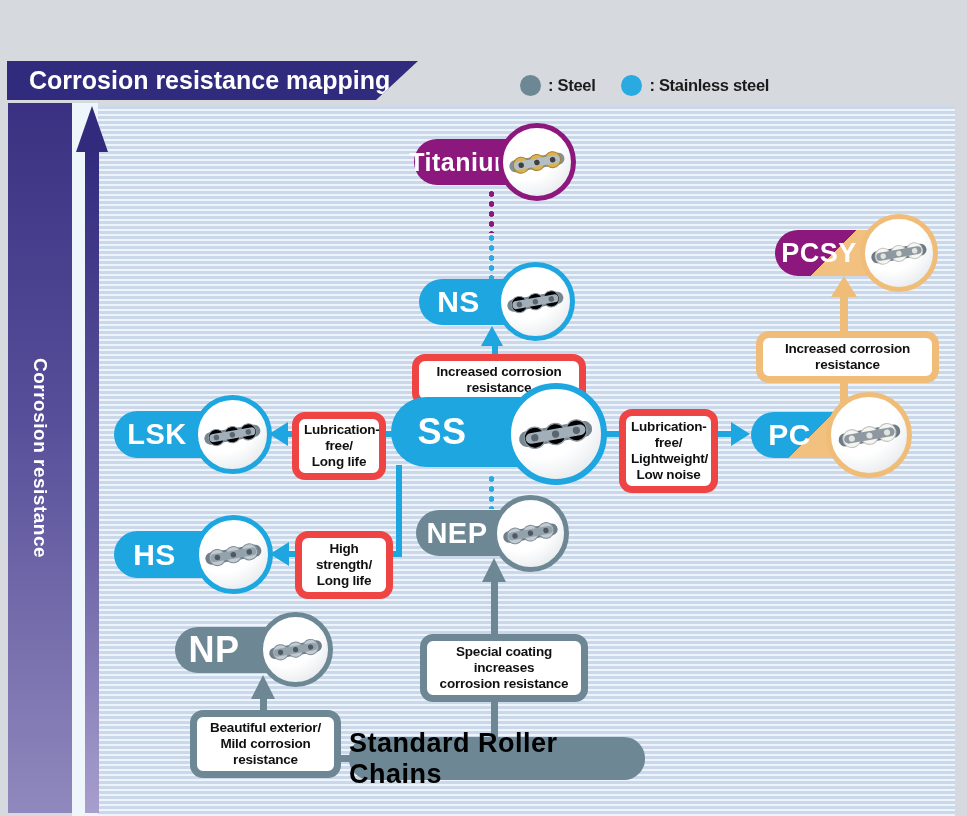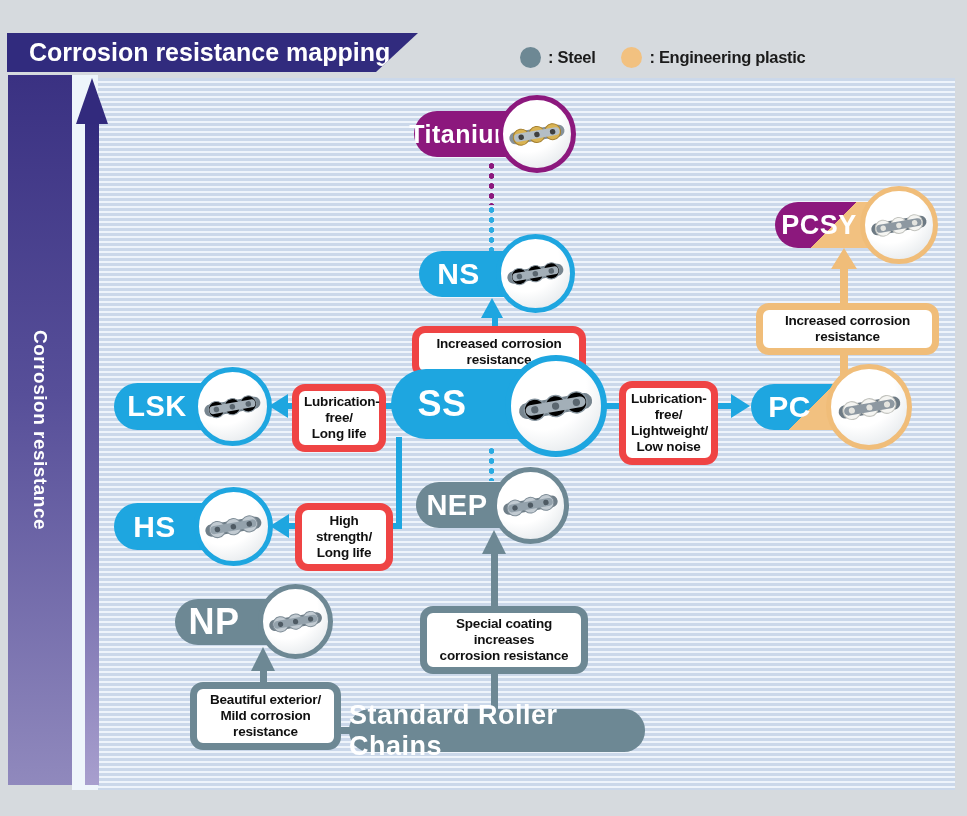--- a/index.html
+++ b/index.html
@@ -1,18 +1,18 @@
 <!DOCTYPE html>
 <html><head>
 <meta charset="utf-8">
 <style>
   html,body{margin:0;padding:0;}
   body{width:967px;height:816px;position:relative;background:#d6dade;
        font-family:"Liberation Sans",sans-serif;overflow:hidden;}
-  .abs{position:absolute;box-sizing:border-box;}
+  .abs{position:absolute;box-sizing:border-box;margin-top:28px;}
 
   
   .titlebar{left:7px;top:33px;width:411px;height:39px;background:#312b7e;
     clip-path:polygon(0 0,100% 0,calc(100% - 42px) 100%,0 100%);
     color:#fff;font-weight:bold;font-size:25px;line-height:39px;padding-left:22px;}
   .legend{left:520px;top:42px;height:26px;display:flex;align-items:flex-end;gap:26px;}
   .legend-item{display:flex;align-items:center;gap:7px;}
   .legend-dot{width:21px;height:21px;border-radius:50%;}
   .legend-label{font-size:16.5px;font-weight:bold;color:#1b1b1b;letter-spacing:-0.3px;}
 
@@ -63,21 +63,21 @@
     background:radial-gradient(circle at 35% 28%,#ffffff 50%,#dde2e6 95%);}
   .circle.cyan{border:5px solid #1ea6e0;}
   .circle.gray{border:5px solid #6d8894;}
   .circle.purple{border:5px solid #8c187d;}
   .circle.orange{border:5px solid #f0bd79;}
   .chain{width:88%;}
   .chain-steel{--roller:#c2cbd2;--redge:#7e8c96;--plate:#94a2ac;--plate2:#6f7e88;--pin:#4e5a63;}
   .chain-stainless{--roller:#d6dcе0;--redge:#8a98a2;--plate:#a3afb8;--plate2:#77858f;--pin:#5a666f;}
   .chain-titanium{--roller:#d9b353;--redge:#a5802f;--plate:#b4bec5;--plate2:#85919a;--pin:#3f3f3f;}
   .chain-plastic{--roller:#f5f5f2;--redge:#c3c4bf;--plate:#8d98a1;--plate2:#6d7a84;--pin:#e4e4df;}
-  .barnode{border-radius:21px;background:#6d8894;color:#ffffff;font-weight:bold;
+  .barnode{border-radius:21px;background:#6d8894;color:#000000;font-weight:bold;
     display:flex;align-items:center;justify-content:center;z-index:3;letter-spacing:0.5px;}
 </style>
 </head>
 <body>
 
 <svg width="0" height="0" style="position:absolute">
   <defs>
     <symbol id="chain-icon" viewBox="0 0 120 70">
       <g transform="rotate(-10 60 35)">
         <rect x="4" y="23" width="112" height="24" rx="12" fill="var(--plate2)"></rect>
@@ -94,22 +94,22 @@
 </svg>
 
 <div class="abs titlebar">Corrosion resistance mapping</div>
 
 <div class="abs legend">
   <div class="legend-item">
     <span class="legend-dot" style="background: rgb(109, 136, 148);"></span>
     <span class="legend-label">: Steel</span>
   </div>
   <div class="legend-item">
-    <span class="legend-dot" style="background: rgb(242, 193, 128);"></span>
-    <span class="legend-label">: Engineering plastic</span>
+    <span class="legend-dot" style="background: rgb(41, 171, 226);"></span>
+    <span class="legend-label">: Stainless steel</span>
   </div>
 </div>
 
 <div class="abs plot"></div>
 <div class="abs whitecol"></div>
 <div class="abs axisbar">
   <span class="axislabel">Corrosion resistance</span>
 </div>
 <div class="abs axis-arrow-shaft"></div>
 <div class="abs axis-arrow-head"></div>

